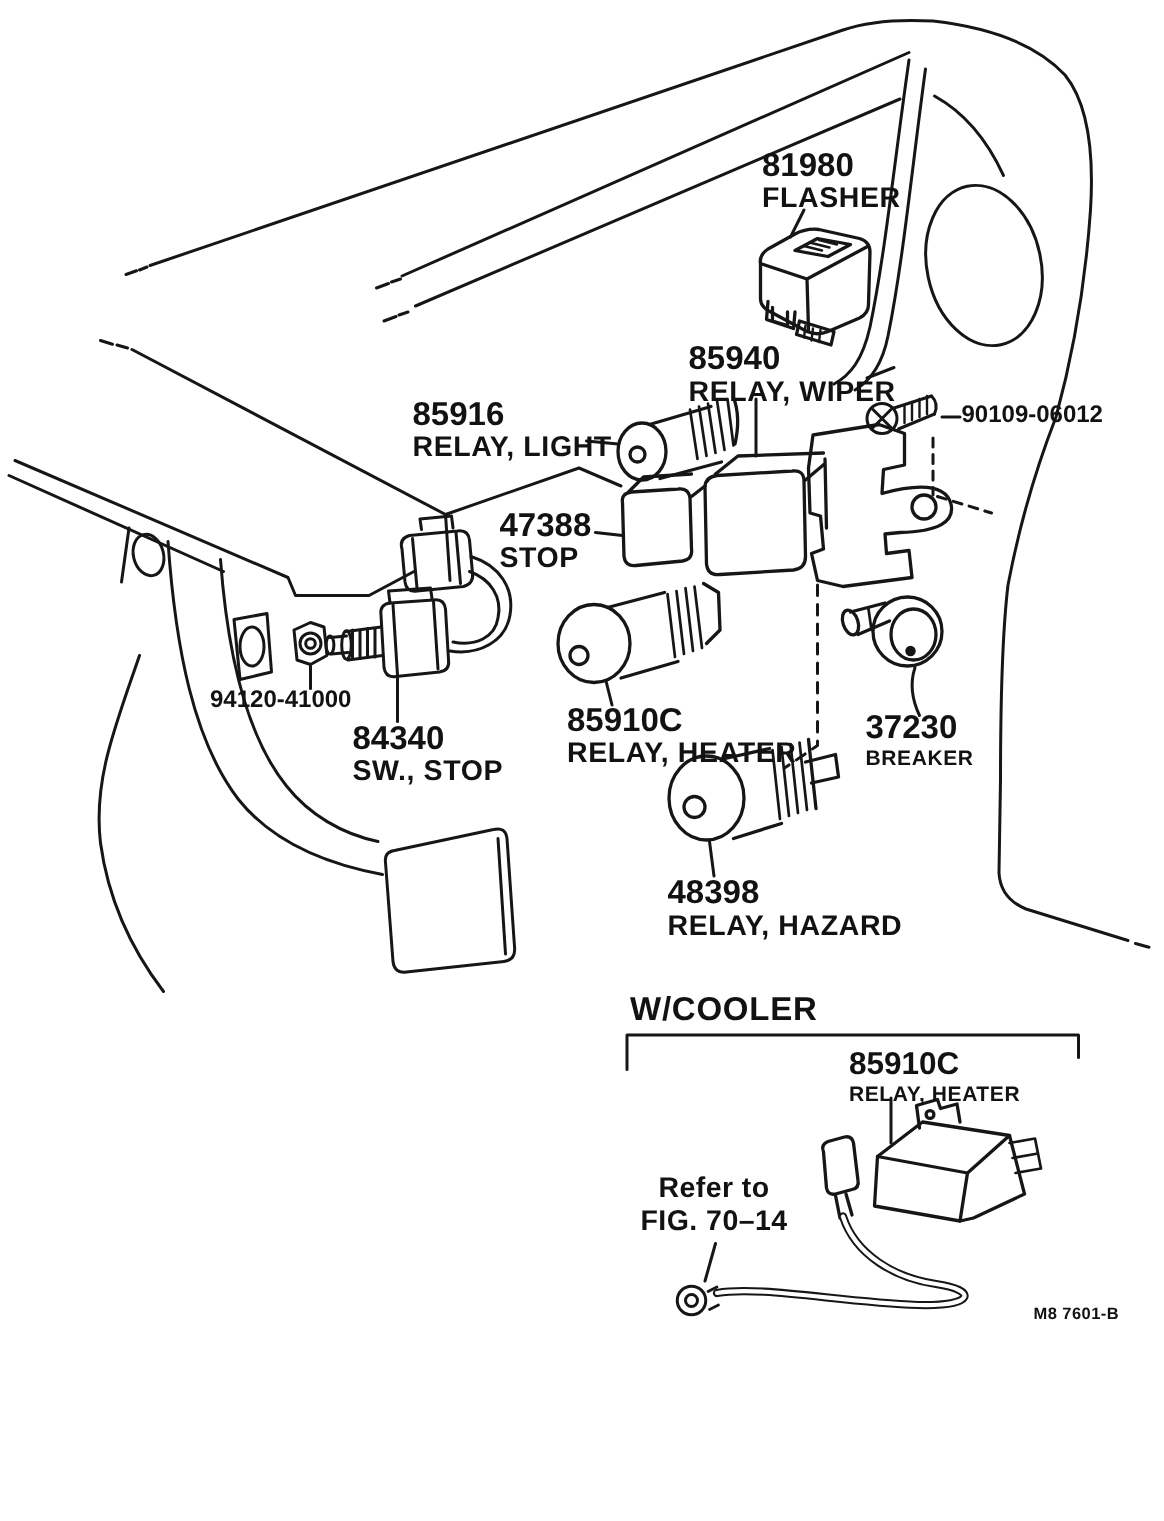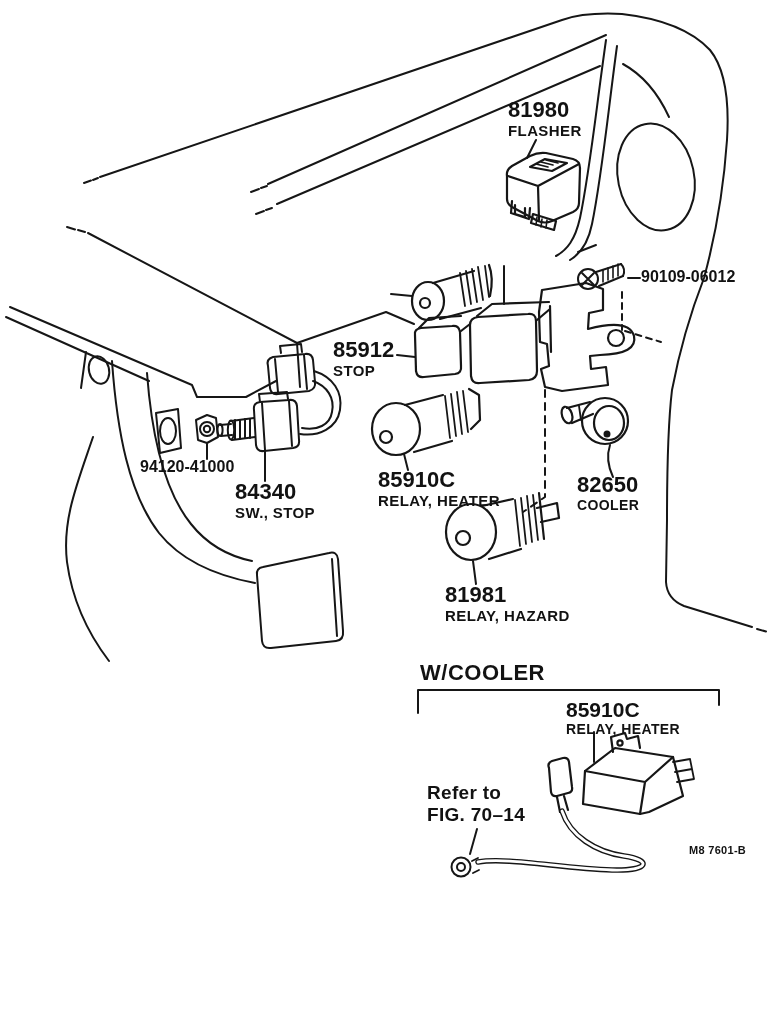--- a/index.html
+++ b/index.html
@@ -3,24 +3,24 @@
 <meta charset="utf-8">
 <style>
   html,body{margin:0;padding:0;background:#ffffff;}
   .stage{position:relative;width:756px;height:1014px;background:#ffffff;overflow:hidden;
          font-family:"Liberation Sans",sans-serif;padding-left:40px;}
   .stage svg{position:absolute;left:0;top:0;}
   .lbl{position:absolute;color:#121212;font-weight:bold;line-height:1.0;white-space:nowrap;}
   .pn{font-size:22px;letter-spacing:0px;}
   .pn-long{font-size:16px;letter-spacing:0px;}
   .pn-sm{font-size:21px;}
-  .pc{font-size:15px;letter-spacing:0.4px;margin-top:2px;}
+  .pc{font-size:19px;letter-spacing:0.4px;margin-top:2px;}
   .pc-sm{font-size:14px;letter-spacing:0.4px;margin-top:2px;}
   .inset-title{font-size:22px;letter-spacing:0.5px;text-align:right;}
-  .note{font-size:19px;line-height:1.18;letter-spacing:0.3px;}
+  .note{font-size:19px;line-height:1.18;letter-spacing:0.3px;text-align:center;}
   .figcode{font-size:11px;font-weight:bold;letter-spacing:0.3px;}
 </style>
 </head>
 <body>
 
 <div class="stage">
 
   <svg width="776" height="1014" viewBox="0 0 776 1014" fill="none" stroke="#161616" stroke-width="2" stroke-linecap="round" stroke-linejoin="round">
 
     <g>
@@ -160,62 +160,70 @@
       <path stroke-width="1.8" d="M472,861 L478,858 M473,873 L479,870"></path>
       <path d="M477,829 L470,854"></path>
     </g>
   </svg>
 
   <div class="lbl" style="left:508px;top:99px">
     <div class="pn">81980</div>
     <div class="pc">FLASHER</div>
   </div>
 
-
+  <div class="lbl" style="left:459px;top:228px">
+    <div class="pn">85940</div>
+    <div class="pc">RELAY, WIPER</div>
+  </div>
+
+  <div class="lbl" style="left:275px;top:265px">
+    <div class="pn">85916</div>
+    <div class="pc">RELAY, LIGHT</div>
+  </div>
 
   <div class="lbl" style="left:641px;top:269px">
     <div class="pn-long">90109-06012</div>
   </div>
 
   <div class="lbl" style="left:333px;top:339px">
-    <div class="pn">85912</div>
+    <div class="pn">47388</div>
     <div class="pc">STOP</div>
   </div>
 
   <div class="lbl" style="left:140px;top:459px">
     <div class="pn-long">94120-41000</div>
   </div>
 
   <div class="lbl" style="left:235px;top:481px">
     <div class="pn">84340</div>
     <div class="pc">SW., STOP</div>
   </div>
 
   <div class="lbl" style="left:378px;top:469px">
     <div class="pn">85910C</div>
     <div class="pc">RELAY, HEATER</div>
   </div>
 
   <div class="lbl" style="left:577px;top:474px">
-    <div class="pn">82650</div>
-    <div class="pc-sm">COOLER</div>
+    <div class="pn">37230</div>
+    <div class="pc-sm">BREAKER</div>
   </div>
 
   <div class="lbl" style="left:445px;top:584px">
-    <div class="pn">81981</div>
+    <div class="pn">48398</div>
     <div class="pc">RELAY, HAZARD</div>
   </div>
 
   <div class="lbl inset-title" style="left:420px;top:662px">W/COOLER</div>
 
   <div class="lbl" style="left:566px;top:699px">
     <div class="pn-sm">85910C</div>
     <div class="pc-sm">RELAY, HEATER</div>
   </div>
 
   <div class="lbl note" style="left:427px;top:782px">
     <div>Refer to</div>
     <div>FIG. 70–14</div>
   </div>
 
-  <div class="lbl figcode" style="left:689px;top:845px">M8 7601-B</div>
+  <div class="lbl figcode" style="left:689px;top:871px">M8 7601-B</div>
 
 </div>
 
 </body></html>

